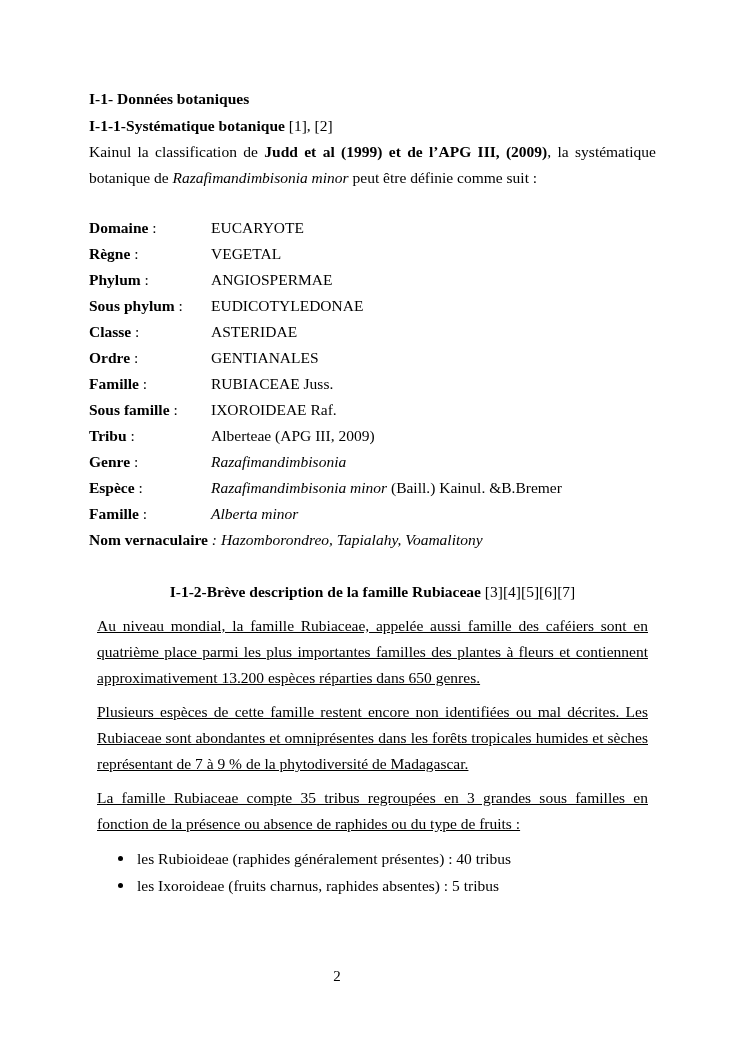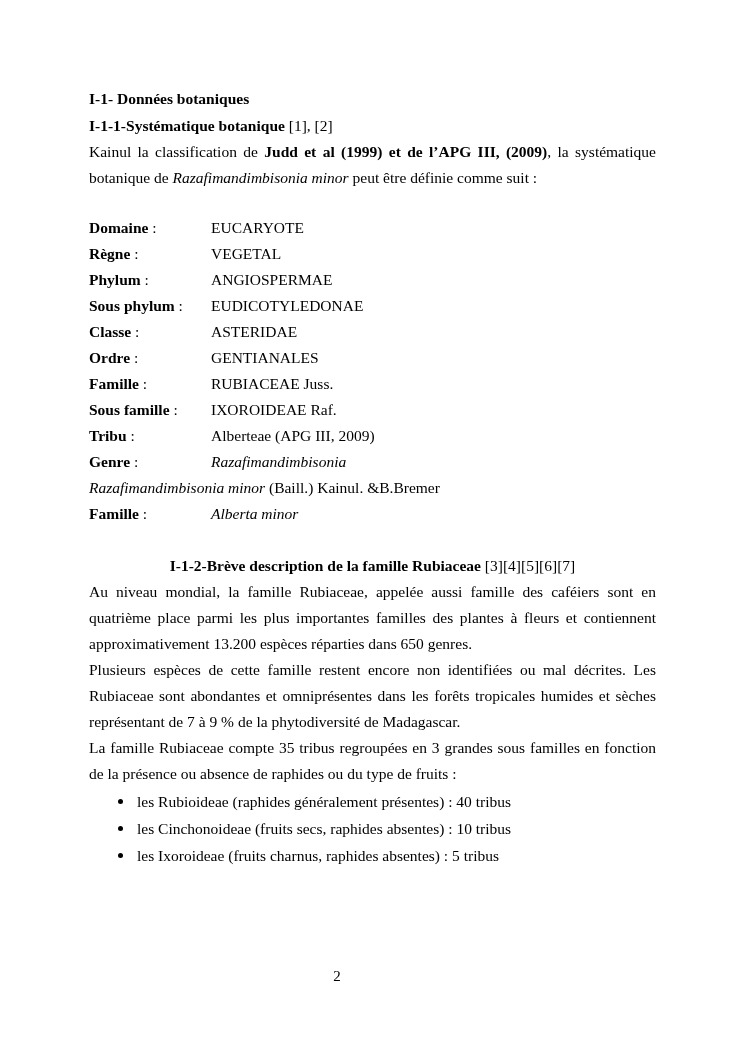--- a/index.html
+++ b/index.html
@@ -18,21 +18,21 @@
   .content {
     position: absolute;
     left: 89px; top: 85px;
     width: 567px;
     font-size: 15.5px;
     line-height: 26px;
   }
   .h-bold { font-weight: bold; }
   .heading { margin: 0; font-size: 15.5px; line-height: 27px; }
   .heading .refs { font-weight: normal; }
-  p.para { margin: 0; text-align: justify; }
+  p.para { margin: 8px; text-align: justify; text-decoration: underline; }
   .intro { margin: 0 0 0 0; text-align: justify; }
   .taxonomy { margin-top: 24px; }
   .tax-row { display: flex; line-height: 26px; }
   .tax-label-cell { flex: 0 0 122px; }
   .tax-label { font-weight: bold; }
   .tax-value-cell { flex: 1; }
   .ital { font-style: italic; }
   .vern-row { line-height: 26px; }
   .sec2-heading { margin-top: 25px; text-align: center; }
   .bullets { list-style: none; margin: 1px 0 0 0; padding: 0; }
@@ -114,40 +114,41 @@
         <div class="tax-label-cell"><span class="tax-label">Tribu</span><span> :</span></div>
         <div class="tax-value-cell"><span> Alberteae (APG III, 2009)</span></div>
       </div>
 
       <div class="tax-row">
         <div class="tax-label-cell"><span class="tax-label">Genre</span><span> :</span></div>
         <div class="tax-value-cell"><span class="ital">Razafimandimbisonia</span></div>
       </div>
 
       <div class="tax-row">
+        <div class="tax-label-cell"><span class="tax-label">Espèce</span><span> :</span></div>
         <div class="tax-value-cell"><span class="ital">Razafimandimbisonia minor</span><span> (Baill.) Kainul. &amp;B.Bremer</span></div>
       </div>
 
       <div class="tax-row">
         <div class="tax-label-cell"><span class="tax-label">Famille</span><span> :</span></div>
         <div class="tax-value-cell"><span class="ital">Alberta minor</span></div>
       </div>
 
+      <div class="vern-row"><span class="tax-label">Nom vernaculaire</span><span class="ital"> : </span><span class="ital">Hazomborondreo, Tapialahy, Voamalitony</span></div>
     </div>
 
     <p class="heading sec2-heading"><span class="h-bold">I-1-2-Brève description de la famille Rubiaceae</span><span class="refs"> [3][4][5][6][7]</span></p>
 
     <p class="para">Au niveau mondial, la famille Rubiaceae, appelée aussi famille des caféiers sont en quatrième place parmi les plus importantes familles des plantes à fleurs et contiennent approximativement 13.200 espèces réparties dans 650 genres.</p>
 
     <p class="para">Plusieurs espèces de cette famille restent encore non identifiées ou mal décrites. Les Rubiaceae sont abondantes et omniprésentes dans les forêts tropicales humides et sèches représentant de 7 à 9 % de la phytodiversité de Madagascar.</p>
 
     <p class="para">La famille Rubiaceae compte 35 tribus regroupées en 3 grandes sous familles en fonction de la présence ou absence de raphides ou du type de fruits :</p>
 
     <ul class="bullets">
       <li><span class="dot"></span><span>les Rubioideae (raphides généralement présentes) : 40 tribus</span></li>
-      <li><span class="dot"></span><span>les Cinchonoideae (fruits secs, raphides absentes) : 10 tribus</span></li>
       <li><span class="dot"></span><span>les Ixoroideae (fruits charnus, raphides absentes) : 5 tribus</span></li>
     </ul>
 
   </div>
 
   <div class="page-number">2</div>
 </div>
 
 </body></html>

